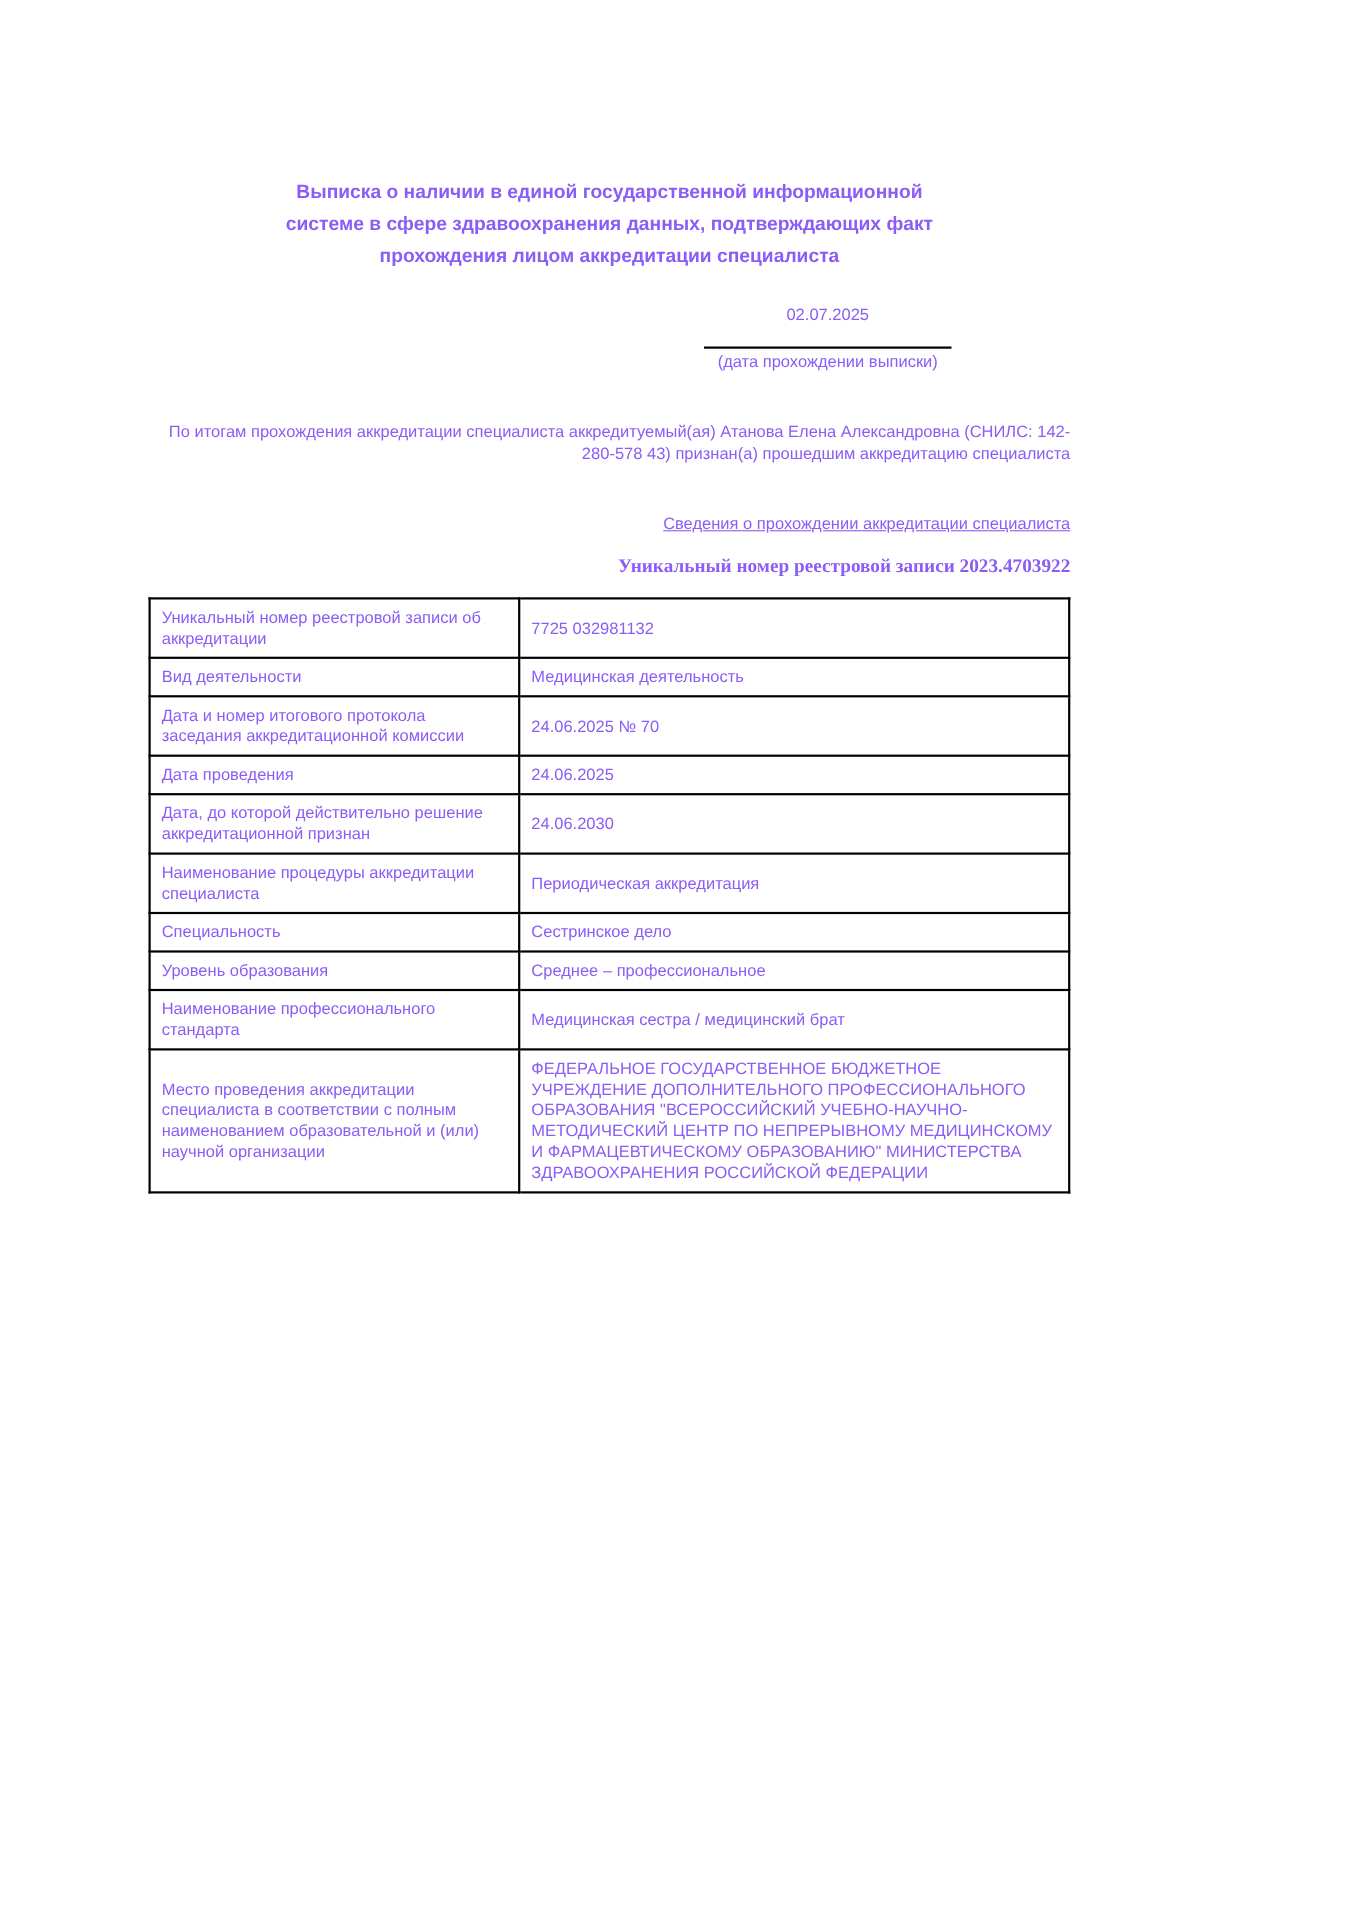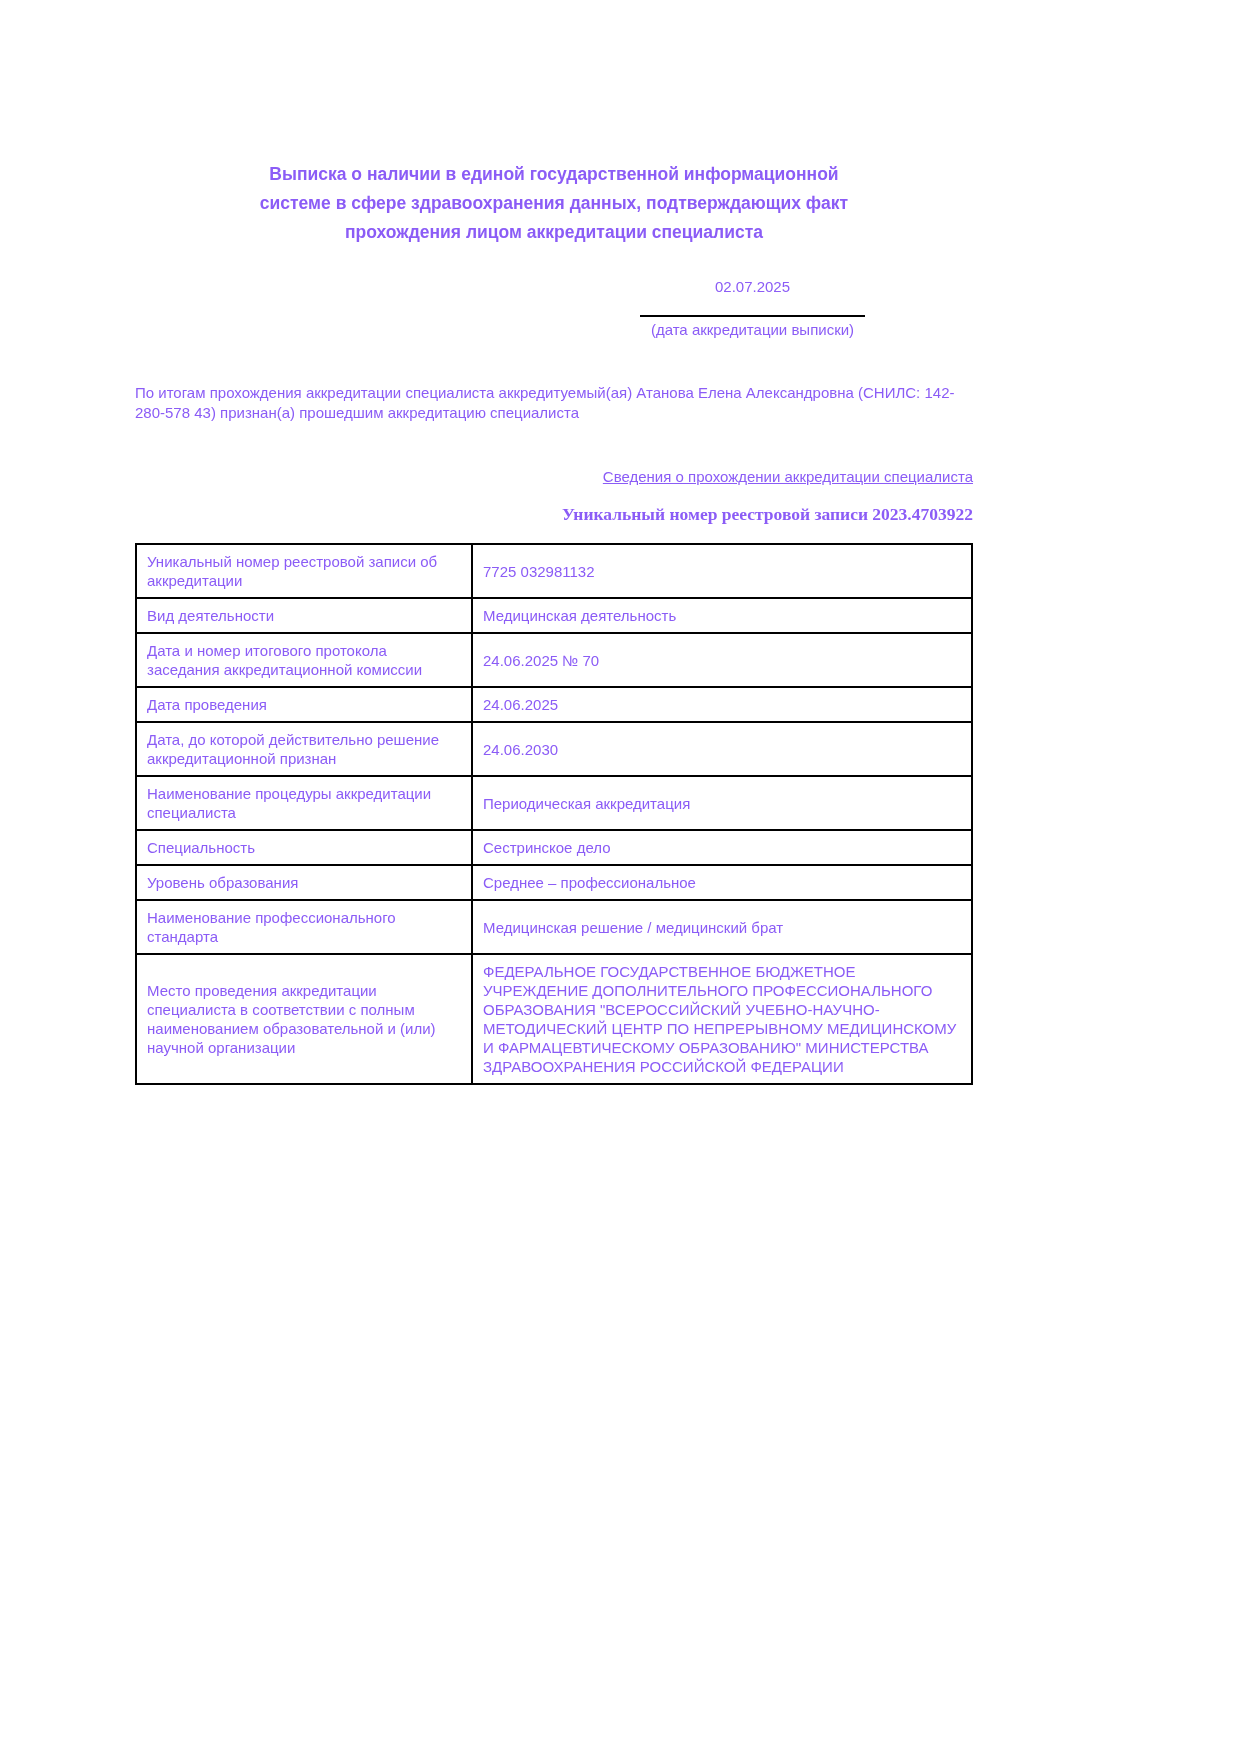--- a/index.html
+++ b/index.html
@@ -40,21 +40,21 @@
     display: block;
     border-bottom: 2px solid #000;
     padding-bottom: 19px;
   }
   .date-caption {
     display: block;
     margin-top: 3px;
   }
   .summary {
     margin-top: 44px;
-    text-align: left;
+    text-align: right;
     font-size: 15px;
     line-height: 20px;
   }
   .section-heading {
     margin-top: 44px;
     text-align: right;
     font-size: 15px;
     line-height: 19px;
     text-decoration: underline;
   }
@@ -85,21 +85,21 @@
 </head>
 <body>
 
 <div class="page">
   <div class="content">
 
     <div class="doc-title">Выписка о наличии в единой государственной информационной системе в сфере здравоохранения данных, подтверждающих факт прохождения лицом аккредитации специалиста</div>
 
     <div class="date-block">
       <span class="date-value">02.07.2025</span>
-      <span class="date-caption">(дата аккредитации выписки)</span>
+      <span class="date-caption">(дата прохождении выписки)</span>
     </div>
 
     <div class="summary">По итогам прохождения аккредитации специалиста аккредитуемый(ая) Атанова Елена Александровна (СНИЛС: 142-280-578 43) признан(а) прошедшим аккредитацию специалиста</div>
 
     <div class="section-heading">Сведения о прохождении аккредитации специалиста</div>
 
     <div class="registry-heading">Уникальный номер реестровой записи 2023.4703922</div>
 
     <table class="acc-table">
       <tbody>
@@ -130,21 +130,21 @@
         <tr>
           <td class="col-label">Специальность</td>
           <td class="col-value">Сестринское дело</td>
         </tr>
         <tr>
           <td class="col-label">Уровень образования</td>
           <td class="col-value">Среднее – профессиональное</td>
         </tr>
         <tr>
           <td class="col-label">Наименование профессионального стандарта</td>
-          <td class="col-value">Медицинская решение / медицинский брат</td>
+          <td class="col-value">Медицинская сестра / медицинский брат</td>
         </tr>
         <tr>
           <td class="col-label">Место проведения аккредитации специалиста в соответствии с полным наименованием образовательной и (или) научной организации</td>
           <td class="col-value">ФЕДЕРАЛЬНОЕ ГОСУДАРСТВЕННОЕ БЮДЖЕТНОЕ УЧРЕЖДЕНИЕ ДОПОЛНИТЕЛЬНОГО ПРОФЕССИОНАЛЬНОГО ОБРАЗОВАНИЯ "ВСЕРОССИЙСКИЙ УЧЕБНО-НАУЧНО-МЕТОДИЧЕСКИЙ ЦЕНТР ПО НЕПРЕРЫВНОМУ МЕДИЦИНСКОМУ И ФАРМАЦЕВТИЧЕСКОМУ ОБРАЗОВАНИЮ" МИНИСТЕРСТВА ЗДРАВООХРАНЕНИЯ РОССИЙСКОЙ ФЕДЕРАЦИИ</td>
         </tr>
       </tbody>
     </table>
 
   </div>
 </div>

